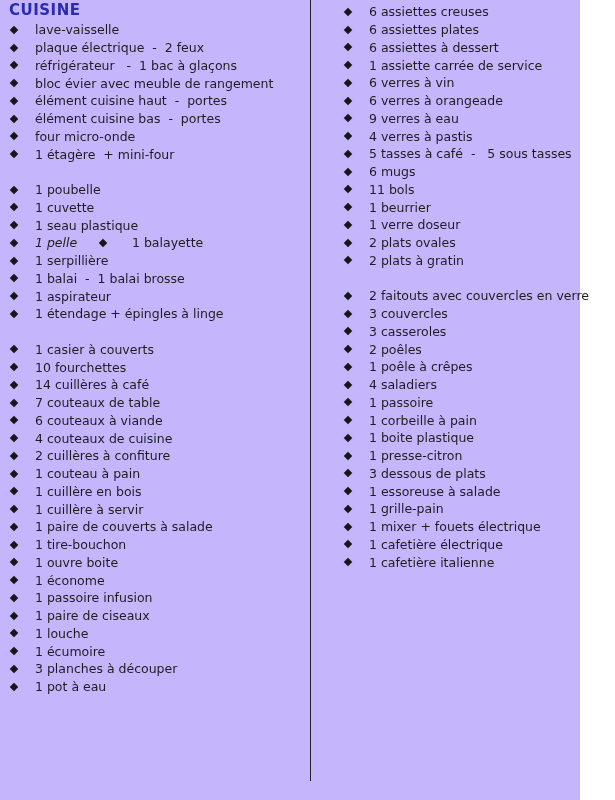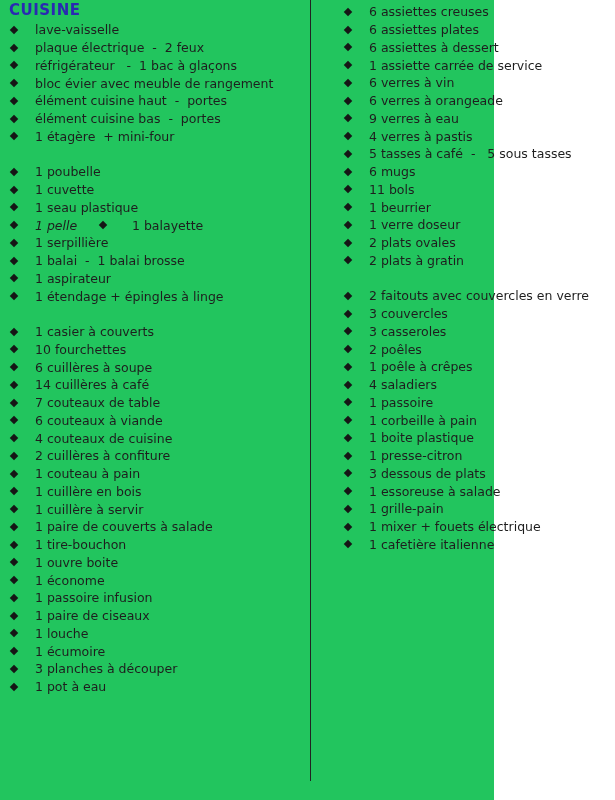--- a/index.html
+++ b/index.html
@@ -4,22 +4,22 @@
 <style>
   * { box-sizing: border-box; margin: 0; padding: 0; }
   html, body {
     width: 615px; height: 800px;
     background: #ffffff;
     font-family: "DejaVu Sans", sans-serif;
     overflow: hidden;
   }
   #page {
     position: relative;
-    width: 494px; height: 800px;
-    background: #22c55e;
+    width: 580px; height: 800px;
+    background: #c4b5fd;
   }
   .divider {
     position: absolute;
     left: 310px; top: 0;
     width: 1px; height: 781px;
     background: #222222;
   }
   .col {
     position: absolute;
     top: 0;
@@ -99,20 +99,26 @@
         <div class="row">
           <span class="bullet-cell">
             <span class="diamond"></span>
           </span>
           <span class="item-text">élément cuisine bas  -  portes</span>
         </div>
         <div class="row">
           <span class="bullet-cell">
             <span class="diamond"></span>
           </span>
+          <span class="item-text">four micro-onde</span>
+        </div>
+        <div class="row">
+          <span class="bullet-cell">
+            <span class="diamond"></span>
+          </span>
           <span class="item-text">1 étagère  + mini-four</span>
         </div>
       </div>
       <div class="group">
         <div class="row">
           <span class="bullet-cell">
             <span class="diamond"></span>
           </span>
           <span class="item-text">1 poubelle</span>
         </div>
@@ -166,26 +172,20 @@
           <span class="bullet-cell">
             <span class="diamond"></span>
           </span>
           <span class="item-text">1 casier à couverts</span>
         </div>
         <div class="row">
           <span class="bullet-cell">
             <span class="diamond"></span>
           </span>
           <span class="item-text">10 fourchettes</span>
-        </div>
-        <div class="row">
-          <span class="bullet-cell">
-            <span class="diamond"></span>
-          </span>
-          <span class="item-text">6 cuillères à soupe</span>
         </div>
         <div class="row">
           <span class="bullet-cell">
             <span class="diamond"></span>
           </span>
           <span class="item-text">14 cuillères à café</span>
         </div>
         <div class="row">
           <span class="bullet-cell">
             <span class="diamond"></span>
@@ -466,17 +466,23 @@
         <div class="row">
           <span class="bullet-cell">
             <span class="diamond"></span>
           </span>
           <span class="item-text">1 mixer + fouets électrique</span>
         </div>
         <div class="row">
           <span class="bullet-cell">
             <span class="diamond"></span>
           </span>
+          <span class="item-text">1 cafetière électrique</span>
+        </div>
+        <div class="row">
+          <span class="bullet-cell">
+            <span class="diamond"></span>
+          </span>
           <span class="item-text">1 cafetière italienne</span>
         </div>
       </div>
     </div>
 </div>
 
 </body></html>

